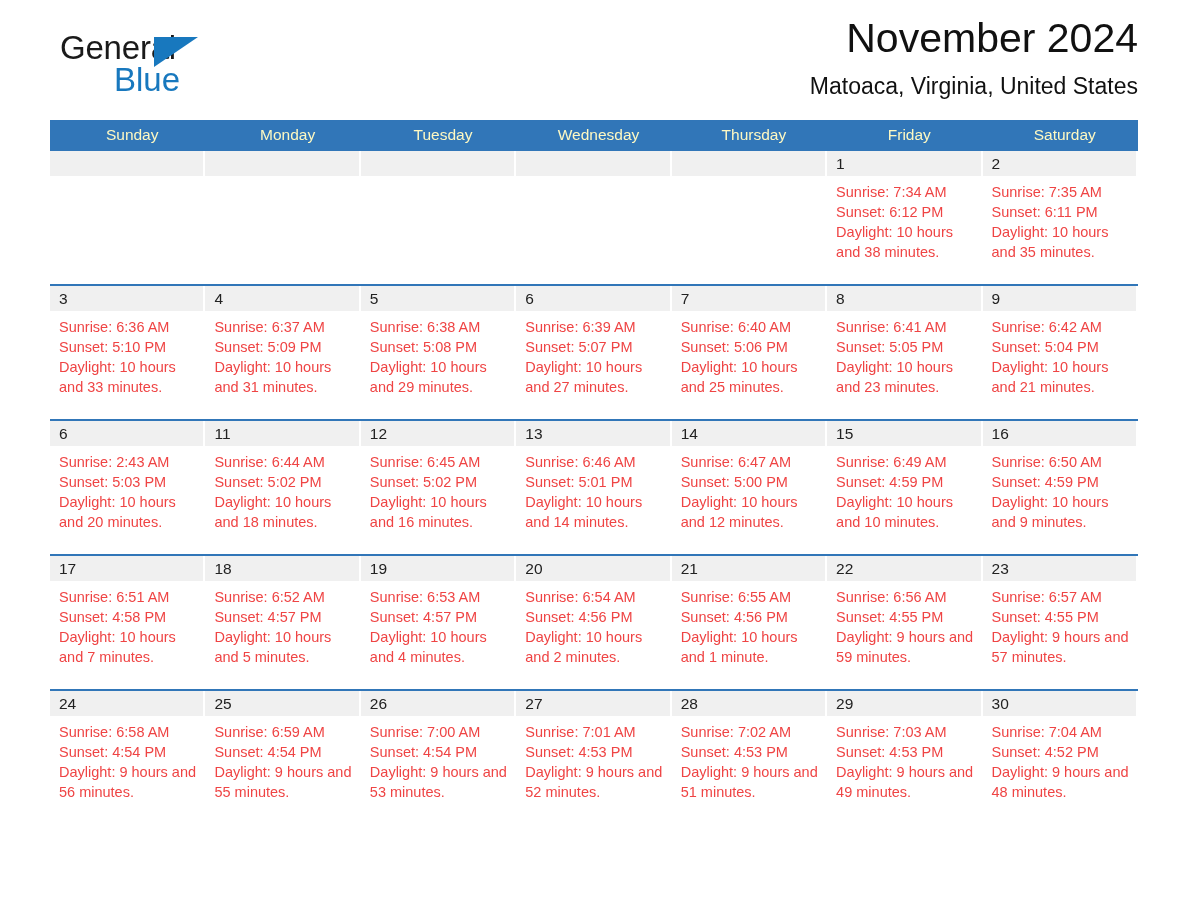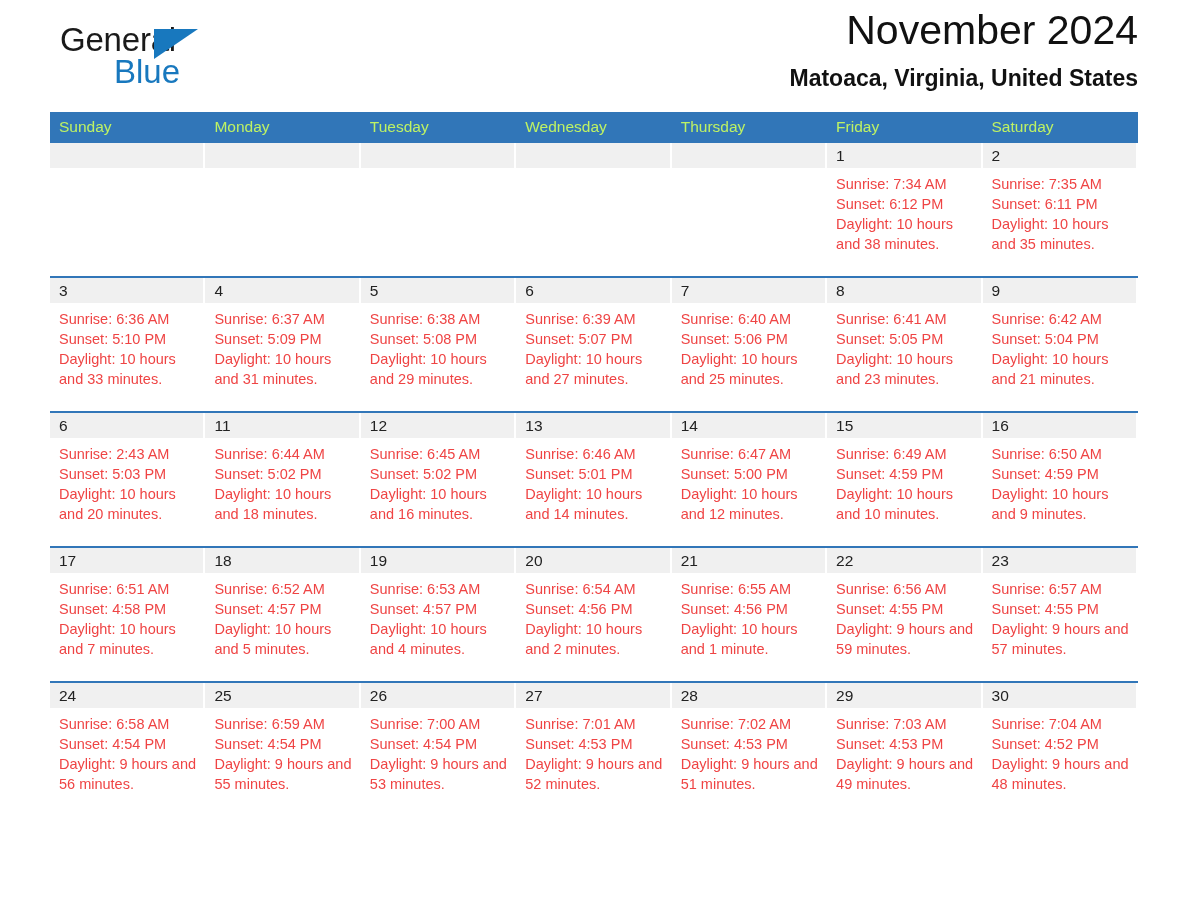--- a/index.html
+++ b/index.html
@@ -12,21 +12,21 @@
     height: 918px;
     font-family: "Liberation Sans", sans-serif;
     color: #000000;
     overflow: hidden;
   }
   .page {
     position: relative;
     width: 1188px;
     height: 918px;
     box-sizing: border-box;
-    padding: 0 50px;
+    padding: 8px 50px;
   }
 
   
   .header {
     position: relative;
     height: 112px;
     display: flex;
     align-items: flex-start;
     justify-content: space-between;
   }
@@ -68,38 +68,38 @@
   }
   .month-title {
     font-size: 41px;
     font-weight: normal;
     color: #111111;
     line-height: 1.18;
     letter-spacing: 0px;
   }
   .location-title {
     font-size: 23px;
-    font-weight: bold;
+    font-weight: normal;
     color: #111111;
     margin-top: 11px;
     letter-spacing: 0px;
   }
 
   
   .calendar {
     width: 1088px;
     border-collapse: collapse;
     table-layout: fixed;
   }
   .cal-head th {
     background: #3176b8;
-    color: #bef264;
+    color: #fef9c3;
     font-weight: normal;
     font-size: 15.5px;
-    text-align: left;
+    text-align: center;
     padding: 6px 0 7px 9px;
     border: 0;
     height: 18px;
   }
   .cal-body td {
     vertical-align: top;
     padding: 0;
     border: 0;
     border-bottom: 2px solid #3176b8;
     height: 133px;

